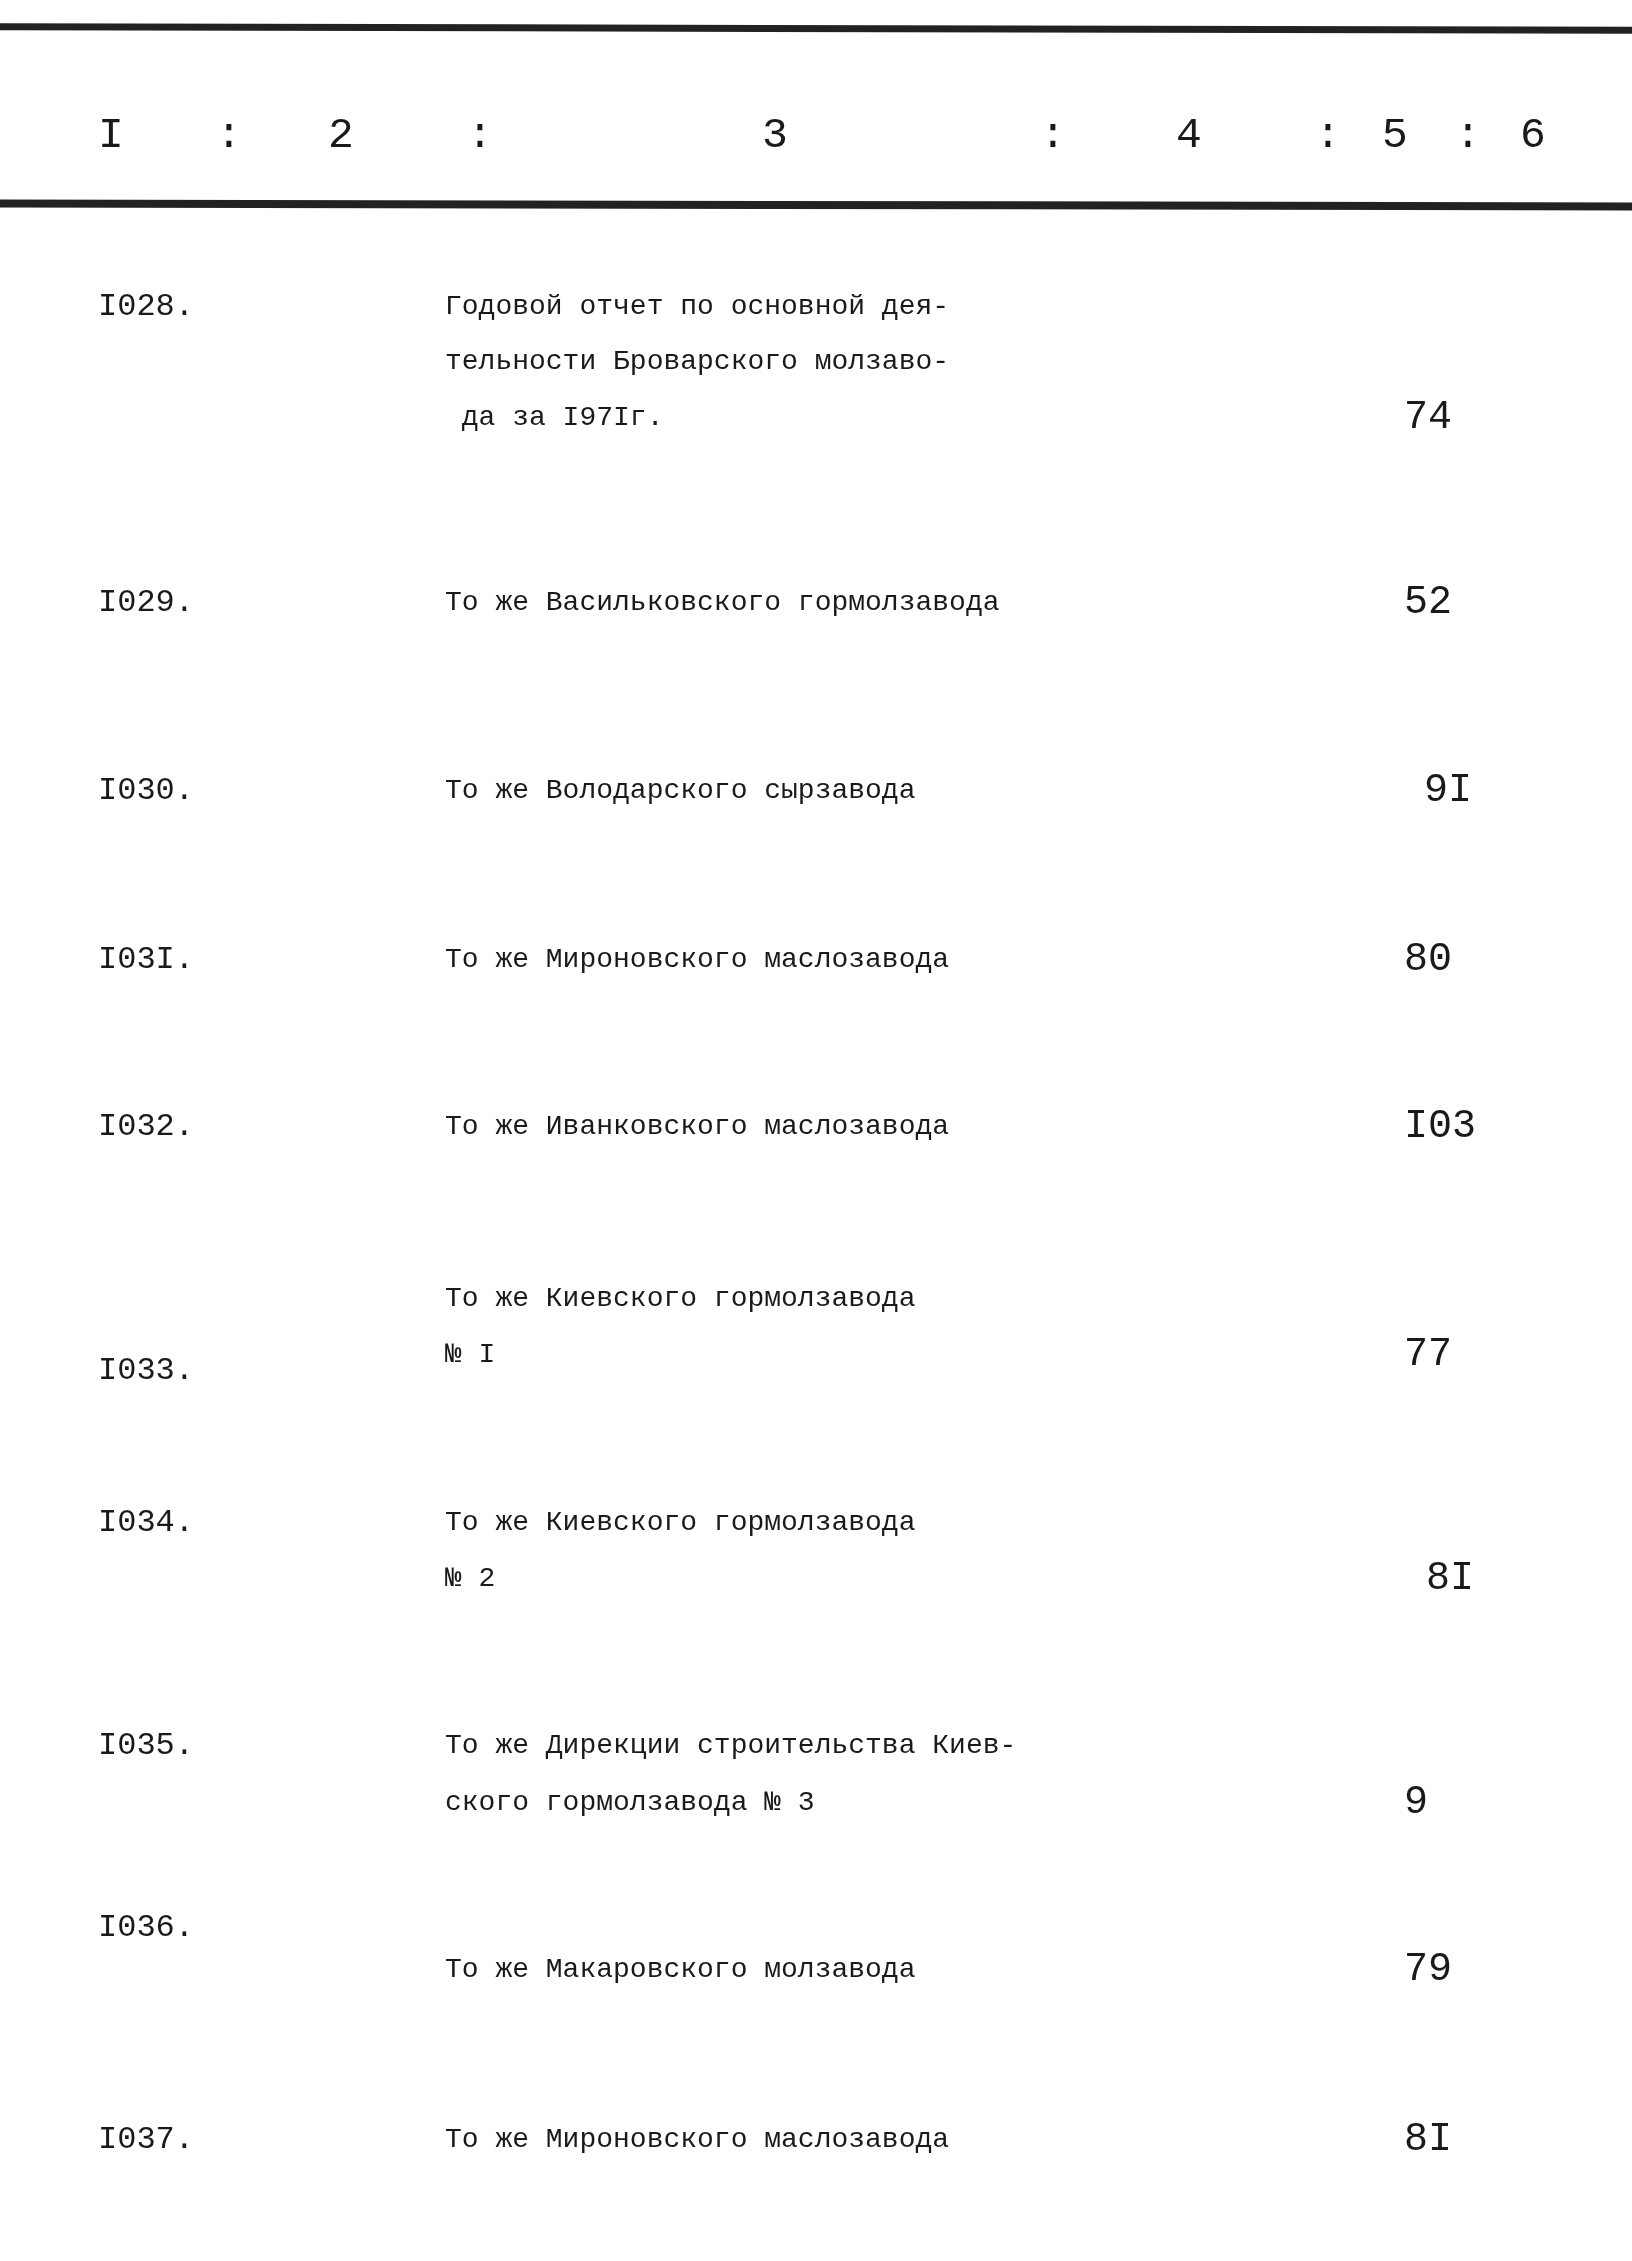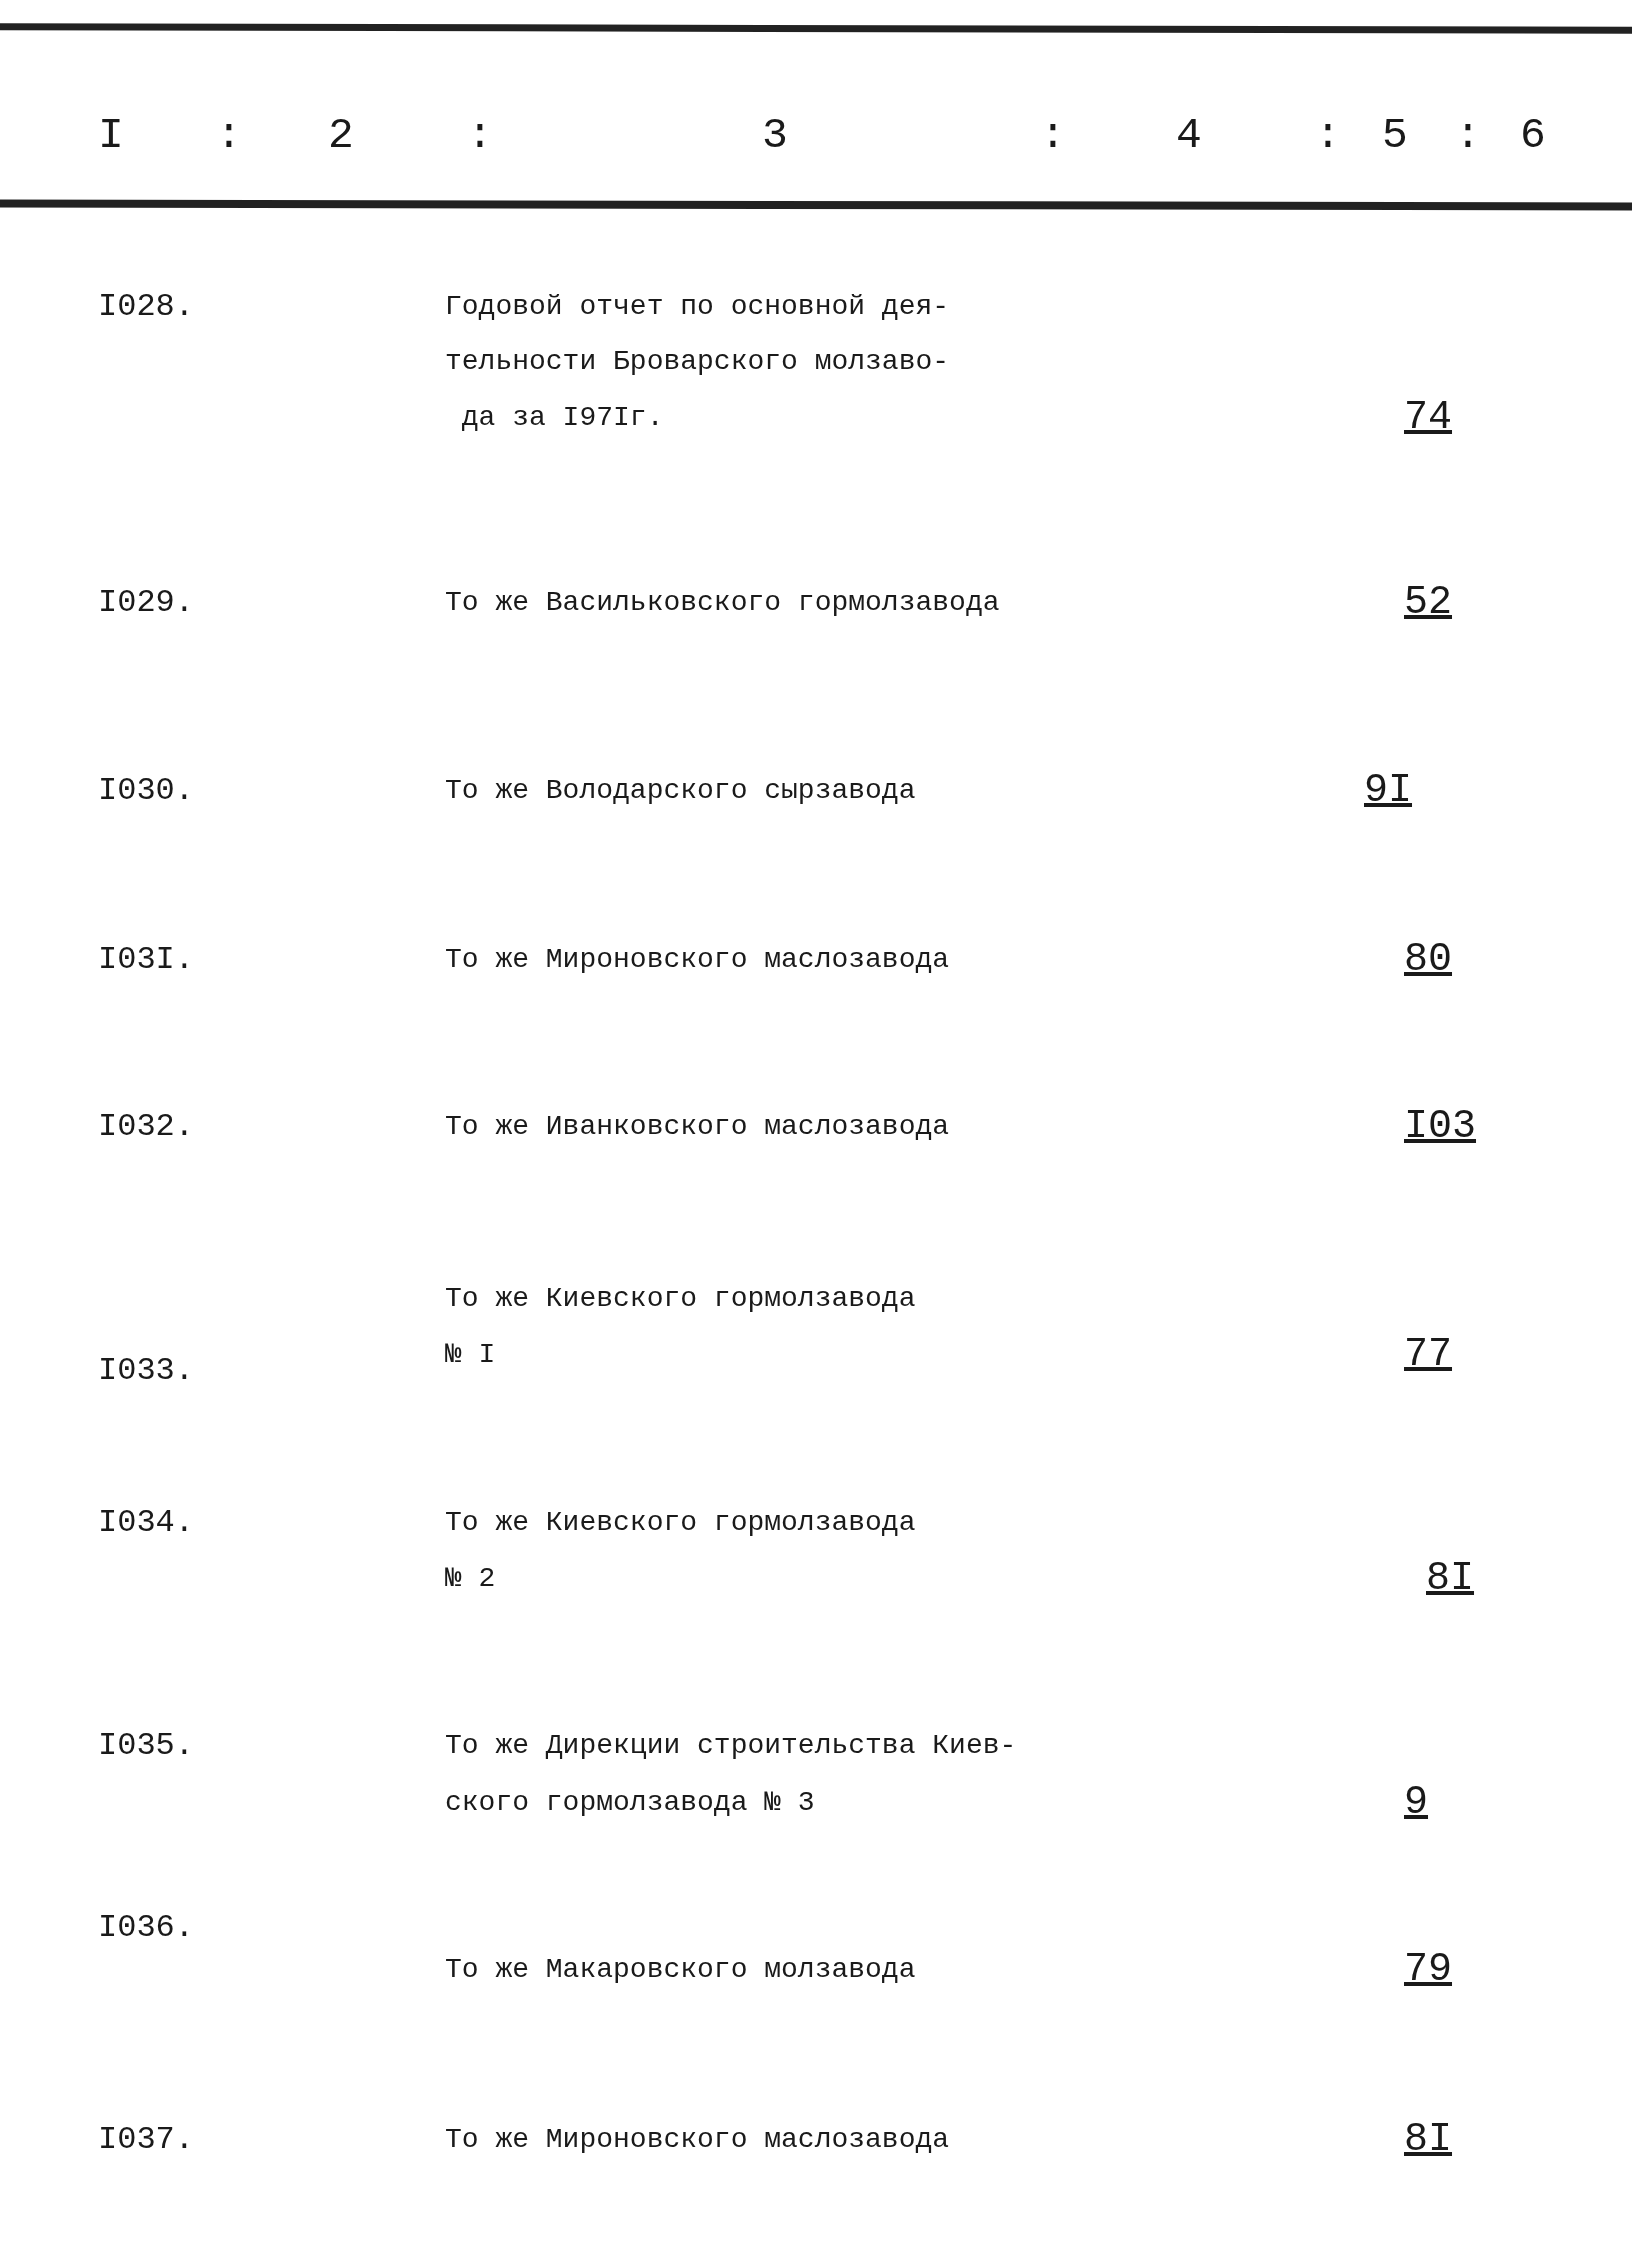--- a/index.html
+++ b/index.html
@@ -4,21 +4,21 @@
 <style>
   html, body { margin:0; padding:0; background:#fff; }
   body { width:1632px; height:2261px; position:relative; overflow:hidden;
          font-family:"Liberation Mono","DejaVu Sans Mono",monospace; color:#1a1a1a; }
   .rule { position:absolute; left:0; width:1632px; background:#222; }
   .rule.top { top:25px; height:6.7px; transform:rotate(0.12deg); }
   .rule.bottom { top:201px; height:7.5px; transform:rotate(0.1deg); }
   .hdr { position:absolute; top:110px; font-size:43px; line-height:52px; }
   .entry-num { position:absolute; left:98px; font-size:32px; line-height:57px; }
   .entry-title { position:absolute; left:445px; font-size:28px; line-height:57px; white-space:pre; }
-  .entry-count { position:absolute; font-size:40px; line-height:57px;text-decoration:underline; }
+  .entry-count { position:absolute; font-size:40px; line-height:57px; }
 </style>
 </head>
 <body>
 
 <div class="rule top"></div>
 
 <div>
   <span class="hdr" style="left:98px">I</span>
   <span class="hdr" style="left:216px">:</span>
   <span class="hdr" style="left:328px">2</span>
@@ -44,21 +44,21 @@
 
 <div>
   <span class="entry-num" style="top:574px">I029.</span>
   <span class="entry-title" style="top:574px">То же Васильковского гормолзавода</span>
   <span class="entry-count" style="top:574px;left:1404px">52</span>
 </div>
 
 <div>
   <span class="entry-num" style="top:762px">I030.</span>
   <span class="entry-title" style="top:762px">То же Володарского сырзавода</span>
-  <span class="entry-count" style="top:762px;left:1364px">9I</span>
+  <span class="entry-count" style="top:762px;left:1424px">9I</span>
 </div>
 
 <div>
   <span class="entry-num" style="top:931px">I03I.</span>
   <span class="entry-title" style="top:931px">То же Мироновского маслозавода</span>
   <span class="entry-count" style="top:931px;left:1404px">80</span>
 </div>
 
 <div>
   <span class="entry-num" style="top:1098px">I032.</span>

